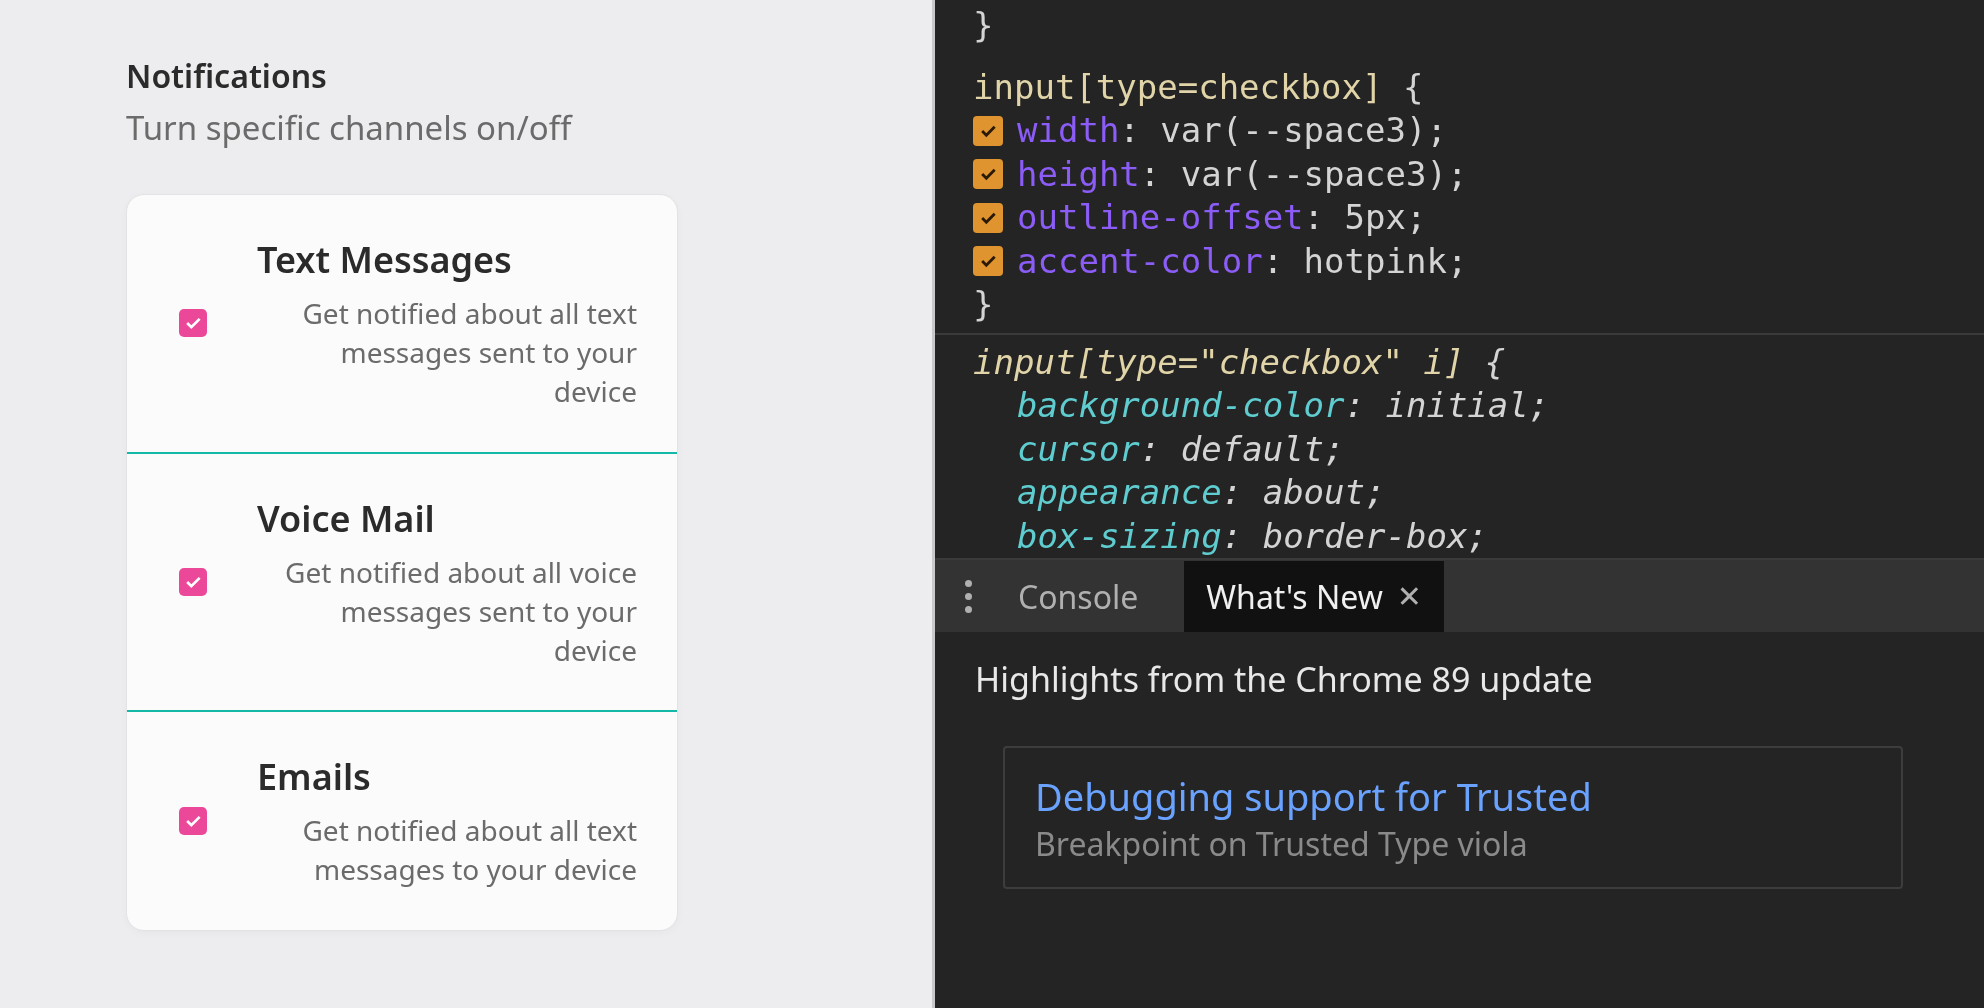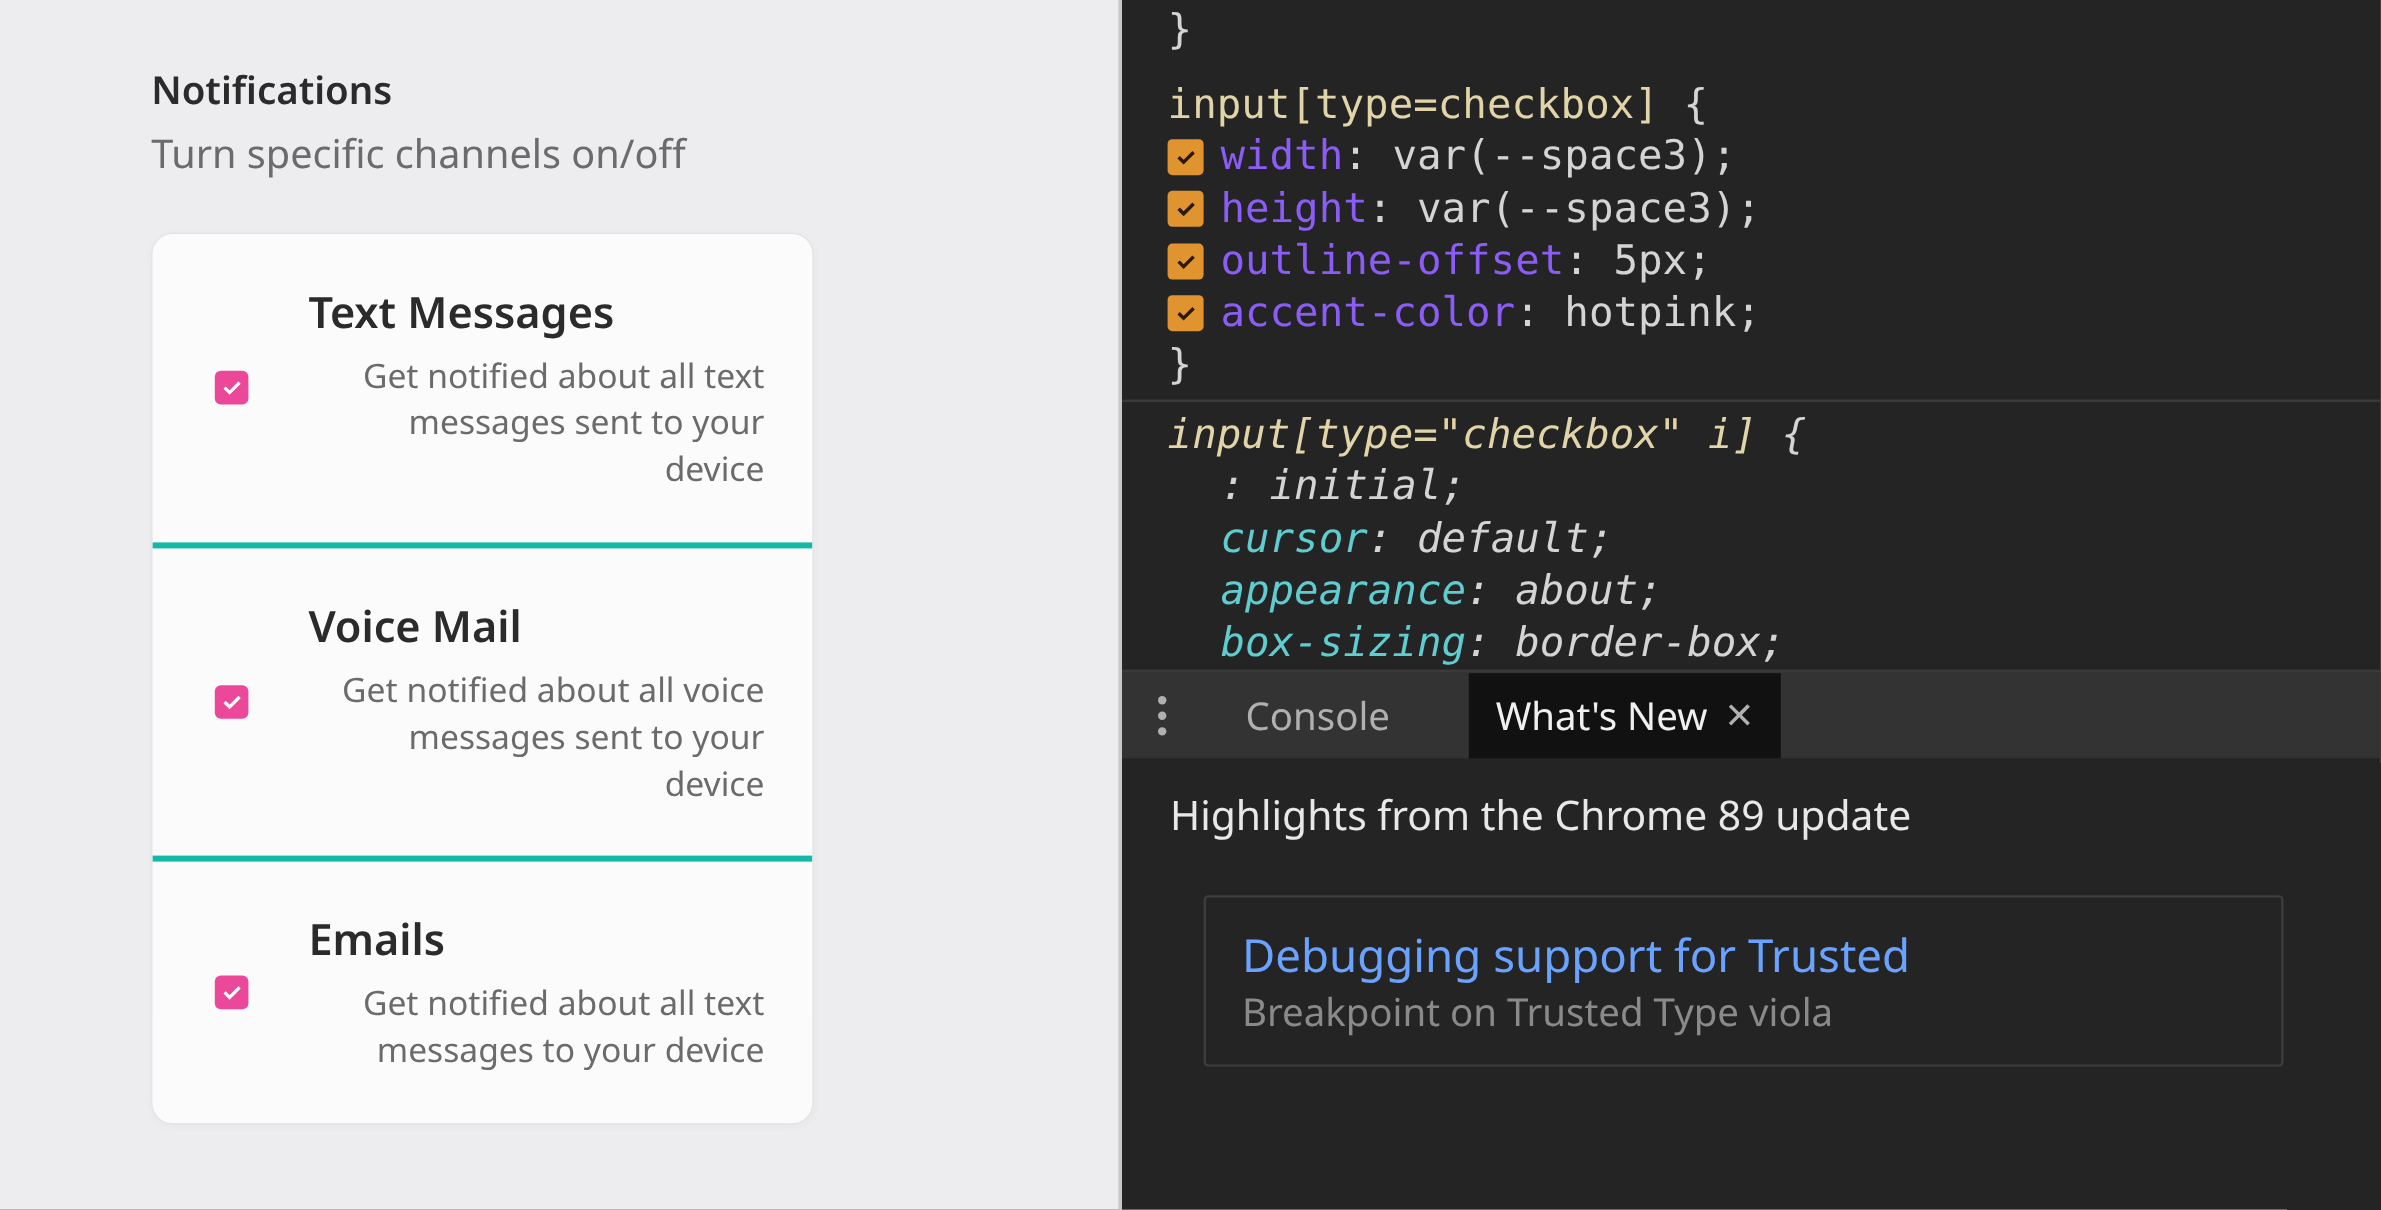--- a/index.html
+++ b/index.html
@@ -34,21 +34,21 @@
     background: #fbfbfb;
     border: 1px solid #e3e2e4;
     border-radius: 18px;
     box-shadow: 0 2px 8px rgba(0,0,0,0.03);
     overflow: hidden;
   }
   .row {
     display: flex;
     align-items: center;
     padding: 40px 40px 40px 52px;
-    border-bottom: 5px solid #14b8a6;
+    border-bottom: 2px solid #14b8a6;
     gap: 50px;
   }
   .row:last-child { border-bottom: none; }
   .cb {
     width: 28px;
     height: 28px;
     flex-shrink: 0;
     border-radius: 5px;
     background: #ec4899;
     display: flex;
@@ -134,21 +134,21 @@
     background: #242424;
     display: flex;
     flex-direction: column;
   }
   .tabbar {
     height: 72px;
     background: #333333;
     display: flex;
     align-items: center;
     padding-left: 30px;
-    gap: 44px;
+    gap: 24px;
   }
   .kebab {
     display: flex;
     flex-direction: column;
     gap: 6px;
   }
   .kebab span {
     width: 7px; height: 7px; border-radius: 50%; background: #b0b0b0;
   }
   .tab {
@@ -277,21 +277,21 @@
     <div class="code-line indent-cb">
       <span class="dcb"><svg viewBox="0 0 24 24">
             <path d="M5 12l5 5L20 7"></path>
           </svg></span><span class="tok-prop">accent-color</span><span class="tok-punc">: </span><span class="tok-val">hotpink</span><span class="tok-punc">;</span>
     </div>
     <div class="code-line"><span class="tok-punc">}</span></div>
 
     <div class="rule-sep"></div>
 
     <div class="code-line italic"><span class="tok-sel">input[type="checkbox" i]</span><span class="tok-punc"> {</span></div>
-    <div class="code-line italic indent"><span class="tok-punc">: </span><span class="tok-val">initial</span><span class="tok-punc">;</span></div>
+    <div class="code-line italic indent"><span class="tok-prop">background-color</span><span class="tok-punc">: </span><span class="tok-val">initial</span><span class="tok-punc">;</span></div>
     <div class="code-line italic indent"><span class="tok-prop">cursor</span><span class="tok-punc">: </span><span class="tok-val">default</span><span class="tok-punc">;</span></div>
     <div class="code-line italic indent"><span class="tok-prop">appearance</span><span class="tok-punc">: </span><span class="tok-val">about</span><span class="tok-punc">;</span></div>
     <div class="code-line italic indent"><span class="tok-prop">box-sizing</span><span class="tok-punc">: </span><span class="tok-val">border-box</span><span class="tok-punc">;</span></div>
   </div>
 
   <div class="drawer">
     <div class="tabbar">
       <div class="kebab">
           <span></span>
           <span></span>

